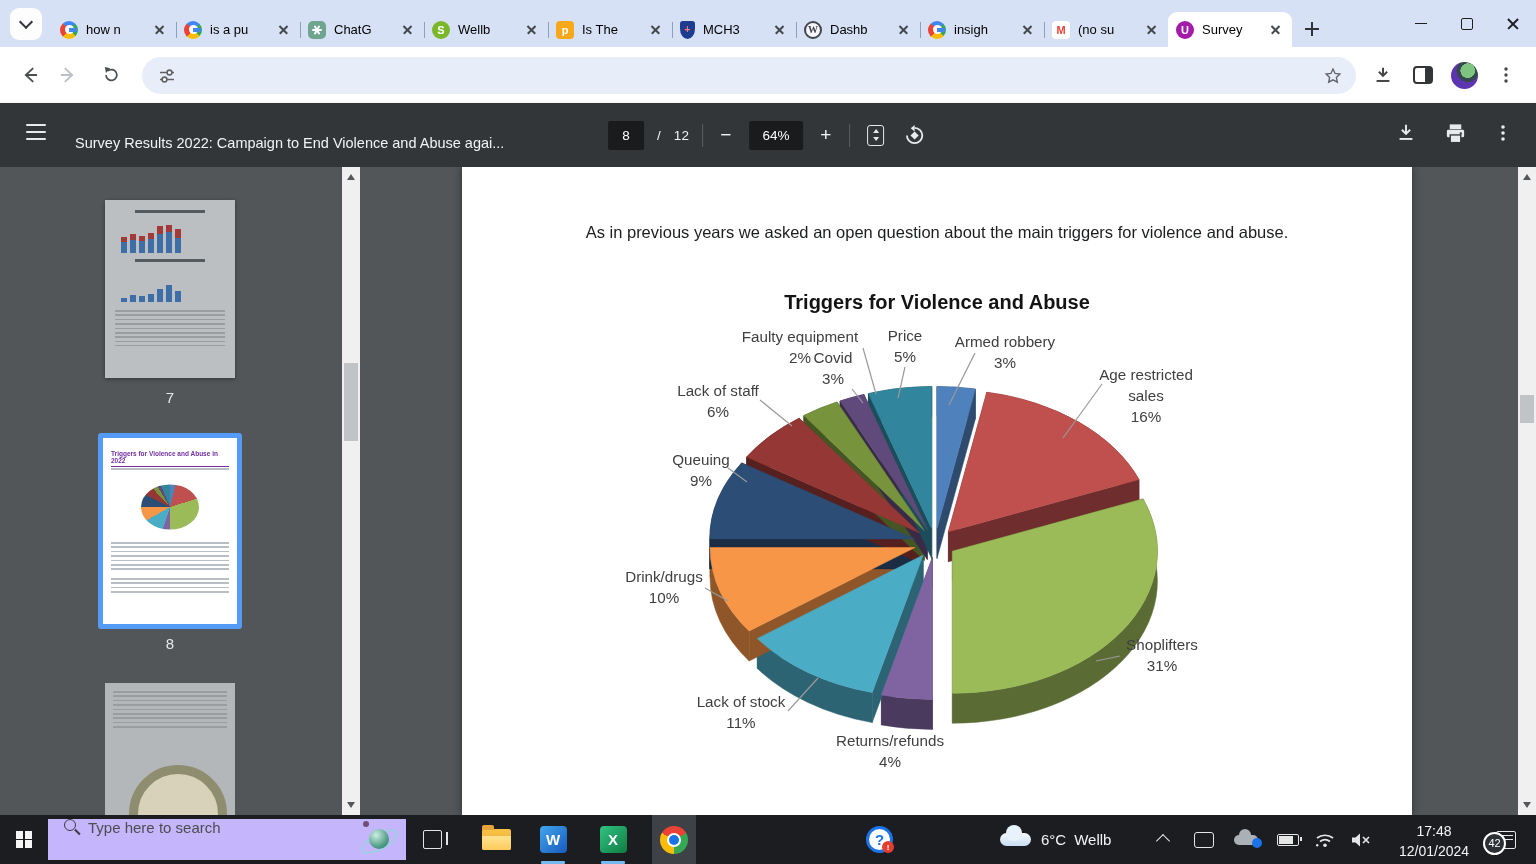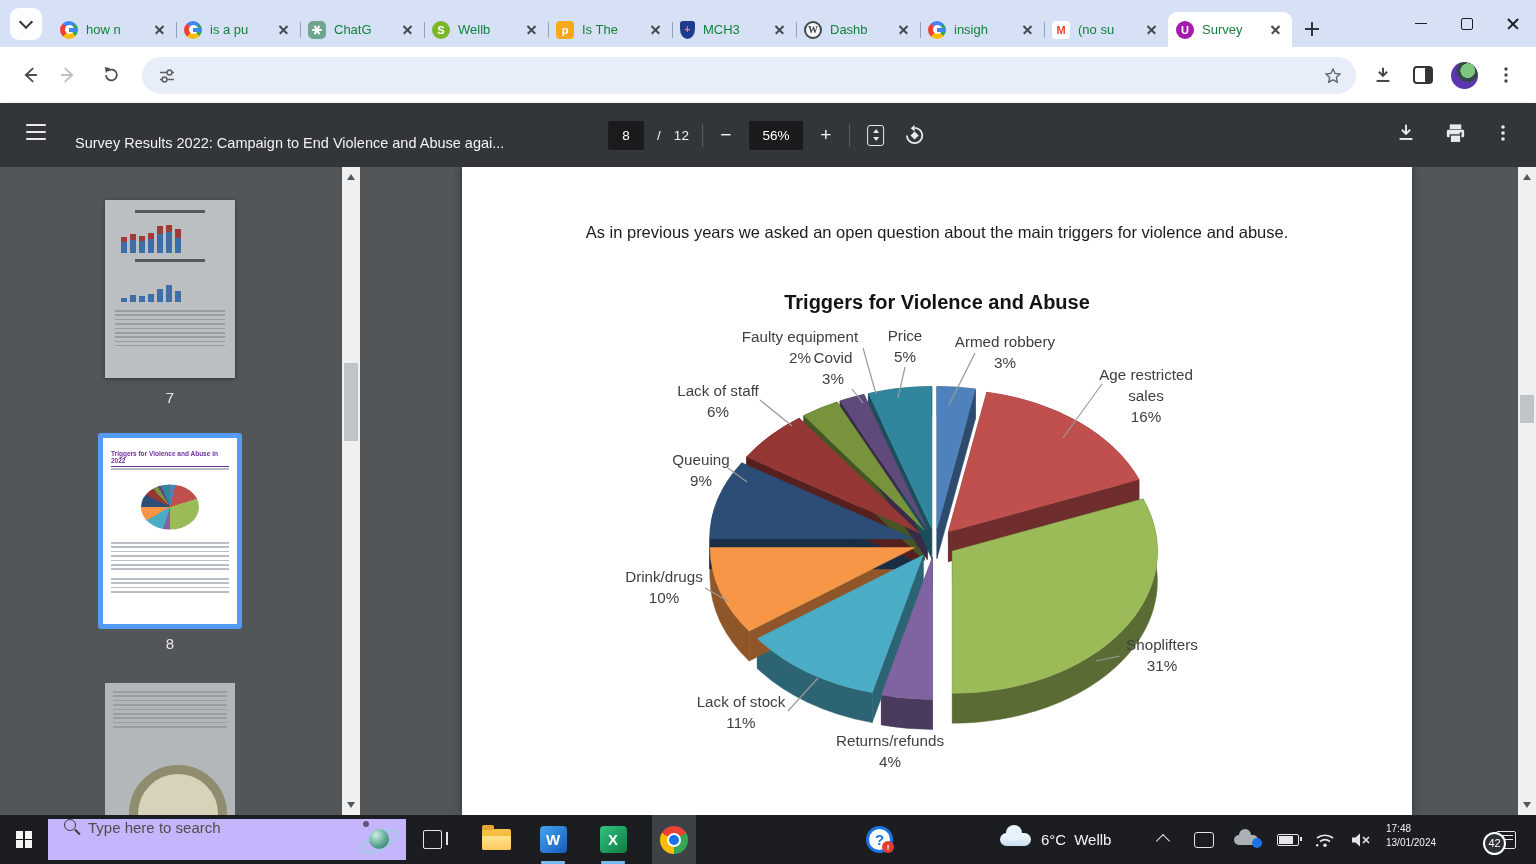--- a/index.html
+++ b/index.html
@@ -8,21 +8,21 @@
 
   
   .tabstrip{position:absolute;left:0;top:0;width:100%;height:47px;background:#d6e1f5;display:flex;align-items:flex-end;}
   .tsearch{position:absolute;left:10px;top:8px;width:32px;height:32px;background:#fdfdfe;border-radius:9px;
     display:flex;align-items:center;justify-content:center;}
   .caret-down{width:8px;height:8px;border-right:2px solid #30343a;border-bottom:2px solid #30343a;transform:rotate(45deg);margin-top:-4px;}
   .tabs{display:flex;align-items:flex-end;height:100%;margin-left:52px;}
   .tab{width:124px;height:35px;display:flex;align-items:center;padding:0 8px;position:relative;border-radius:9px 9px 0 0;box-sizing:border-box;}
   .tab:not(.active)+.tab:not(.active)::before{content:"";position:absolute;left:0;top:10px;height:16px;width:1px;background:#8fa0bd;}
   .tab.active{background:#fff;}
-  .t-title{flex:1;font-size:13px;color:#15803d;white-space:nowrap;overflow:hidden;margin:0 4px 0 8px;
+  .t-title{flex:1;font-size:13px;color:#000000;white-space:nowrap;overflow:hidden;margin:0 4px 0 8px;
     -webkit-mask-image:linear-gradient(90deg,#000 65%,transparent 95%);}
   .t-close{width:17px;height:17px;position:relative;flex:none;border-radius:50%;}
   .t-close::before,.t-close::after{content:"";position:absolute;left:3px;top:7.6px;width:11px;height:1.6px;background:#45494e;}
   .t-close::before{transform:rotate(45deg);} .t-close::after{transform:rotate(-45deg);}
   .newtab{width:28px;height:28px;margin:0 0 4px 6px;position:relative;flex:none;}
   .newtab::before,.newtab::after{content:"";position:absolute;background:#30343a;}
   .newtab::before{left:7px;top:13px;width:14px;height:2px;}
   .newtab::after{left:13px;top:7px;width:2px;height:14px;}
   .wctls{position:absolute;right:0;top:0;height:47px;display:flex;}
   .wctl{width:46px;height:100%;display:flex;align-items:center;justify-content:center;}
@@ -134,21 +134,21 @@
   .wcloud::before{content:"";position:absolute;left:6px;top:-8px;width:16px;height:16px;border-radius:50%;background:#e8f2fc;}
   .wtext{font-size:15px;color:#f4f4f4;}
   .chev{width:9px;height:9px;border-left:1.8px solid #e6e6e6;border-top:1.8px solid #e6e6e6;transform:rotate(45deg);margin-top:3px;}
   .tabletic{width:18px;height:14px;border:1.7px solid #e6e6e6;border-radius:3px;position:relative;}
   .odcloud{width:24px;height:10px;background:#aab0b6;border-radius:6px;position:relative;}
   .odcloud::before{content:"";position:absolute;left:5px;top:-6px;width:12px;height:12px;border-radius:50%;background:#aab0b6;}
   .odcloud::after{content:"";position:absolute;right:-4px;bottom:-3px;width:10px;height:10px;border-radius:50%;background:#1a73e8;}
   .batt{width:20px;height:10px;border:1.6px solid #e6e6e6;border-radius:2px;position:relative;}
   .batt::after{content:"";position:absolute;right:-4px;top:2px;width:2px;height:4px;background:#e6e6e6;}
   .batt::before{content:"";position:absolute;left:1px;top:1px;bottom:1px;width:70%;background:#e6e6e6;}
-  .clock{position:absolute;text-align:left;font-size:10px;color:#f4f4f4;line-height:1.4;}
+  .clock{position:absolute;text-align:center;font-size:14px;color:#f4f4f4;line-height:1.4;}
   .notif{width:18px;height:16px;border:1.8px solid #e6e6e6;border-radius:2px;position:relative;}
   .notif::before{content:"";position:absolute;left:2px;top:3px;right:2px;height:1.6px;background:#e6e6e6;box-shadow:0 4px 0 #e6e6e6;}
   .nbadge{position:absolute;left:-14px;bottom:-7px;width:23px;height:23px;border-radius:50%;background:#2c3035;border:2px solid #fff;
     color:#fff;font-size:11px;display:flex;align-items:center;justify-content:center;box-sizing:border-box;}
 </style>
 </head>
 <body>
 
 <div class="screen">
 
@@ -285,21 +285,21 @@
         <i></i>
         <i></i>
       </div>
     <div class="pdftitle">Survey Results 2022: Campaign to End Violence and Abuse agai...</div>
     <div class="pdfcenter">
       <div class="numbox">8</div>
       <span class="pdftext">/</span>
       <span class="pdftext">12</span>
       <div class="vsep"></div>
       <span class="zbtn">−</span>
-      <div class="numbox" style="min-width:40px">56%</div>
+      <div class="numbox" style="min-width:40px">64%</div>
       <span class="zbtn">+</span>
       <div class="vsep"></div>
       <div style="width:26px;display:flex;justify-content:center">
         <span class="fitic">
             <i class="tri-u"></i>
             <i class="tri-d"></i>
           </span>
       </div>
       <div style="width:26px;display:flex;justify-content:center">
         <svg width="21" height="21" viewBox="0 0 21 21">
@@ -556,21 +556,21 @@
       </svg>
     </div>
     <div class="tray" style="left:1350px">
       <svg width="22" height="18" viewBox="0 0 22 18">
         <polygon points="2,6.5 5.5,6.5 10,2.5 10,15.5 5.5,11.5 2,11.5" fill="#e6e6e6"></polygon>
         <path d="M13 6l6 6M19 6l-6 6" stroke="#e6e6e6" stroke-width="1.7"></path>
       </svg>
     </div>
     <div class="clock" style="left:1386px;top:7px;width:96px">
       <div>17:48</div>
-      <div>13/01/2024</div>
+      <div>12/01/2024</div>
     </div>
     <div class="tray" style="left:1496px">
       <span class="notif">
         <span class="nbadge">42</span>
       </span>
     </div>
   </div>
 </div>
 
 </body></html>

